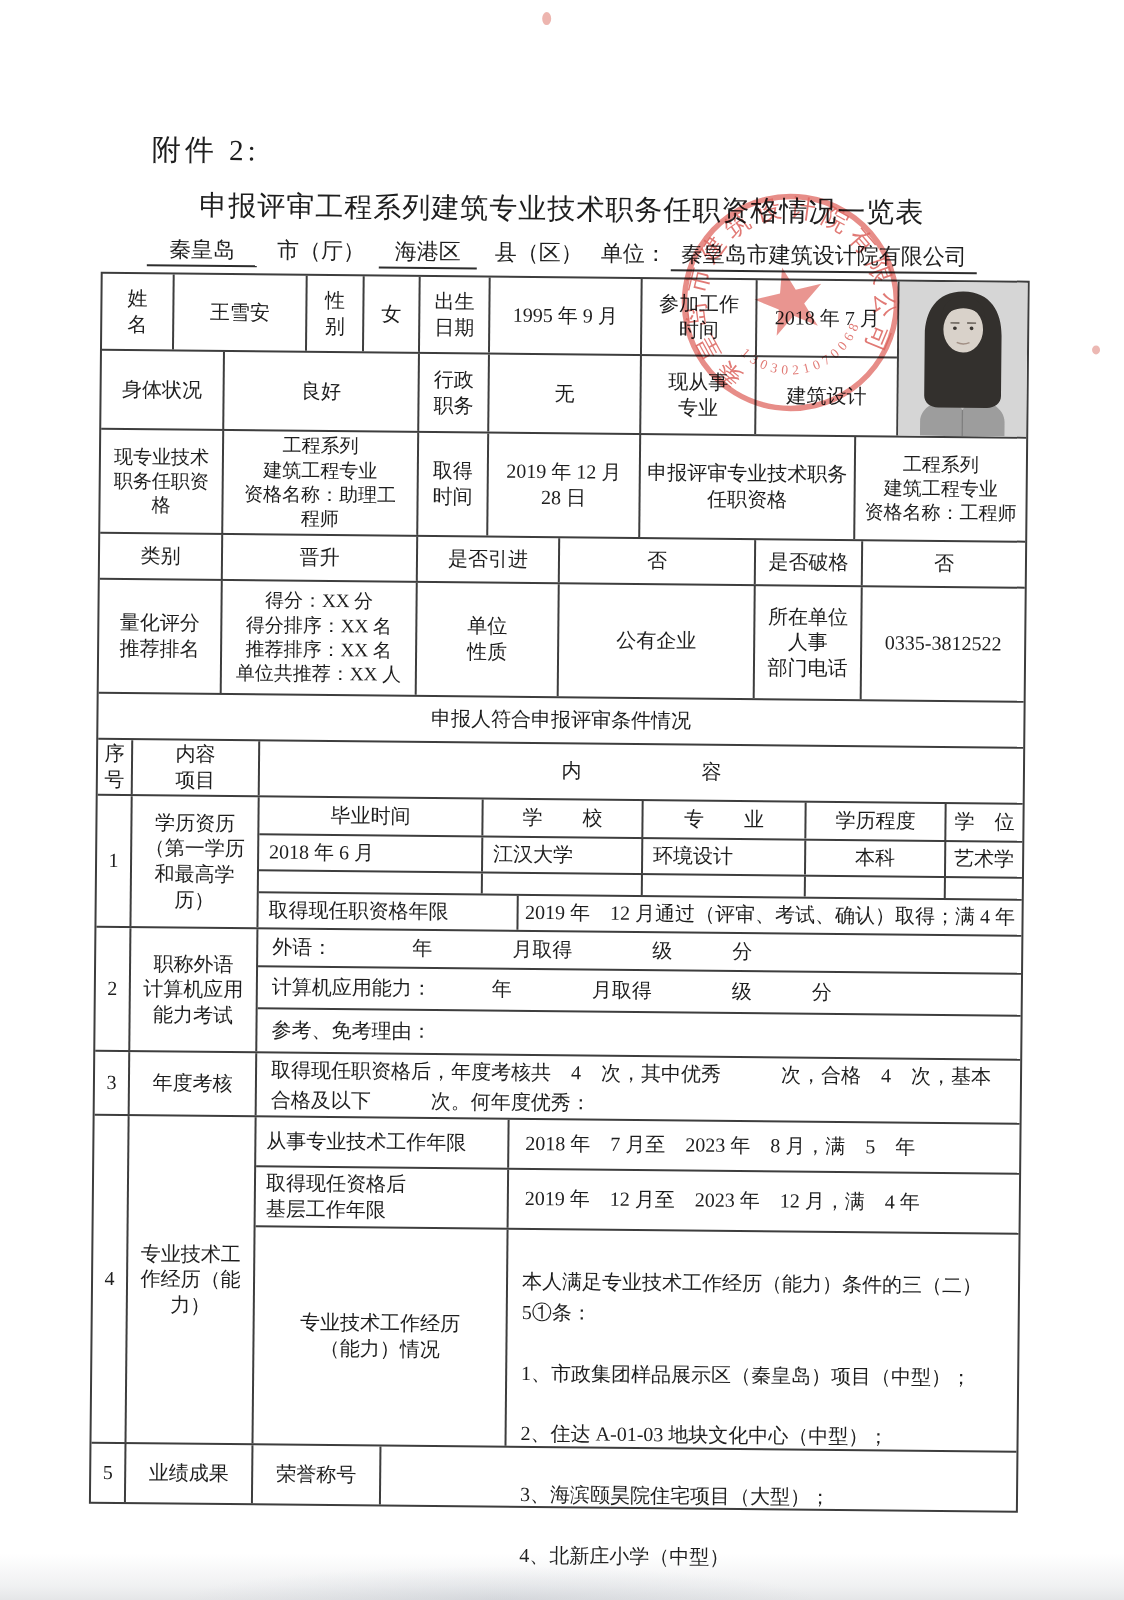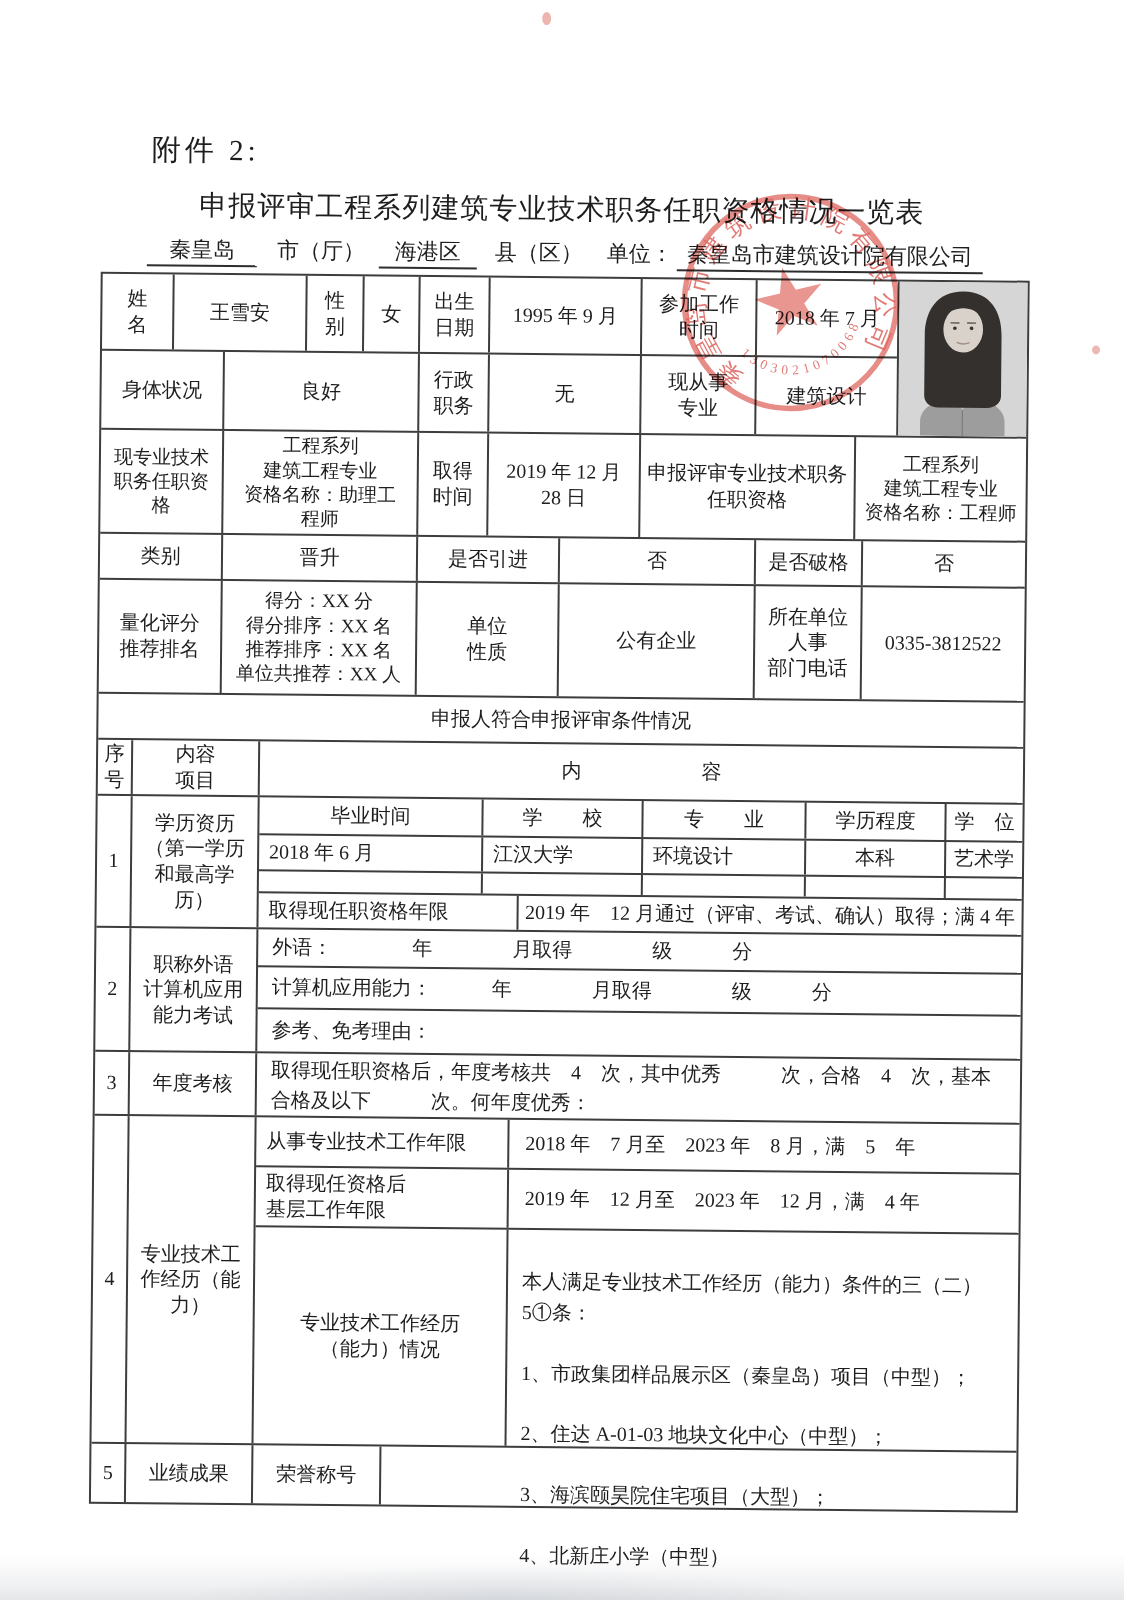--- a/index.html
+++ b/index.html
@@ -6,21 +6,21 @@
   html,body{margin:0;padding:0;}
   body{width:1124px;height:1600px;background:#f2f2f2;font-family:"Liberation Serif", serif;color:var(--ink);}
   .sheet{position:relative;width:1124px;height:1600px;background:#ffffff;overflow:hidden;}
   .scan{position:absolute;inset:0;transform:rotate(0.55deg);transform-origin:120px 140px;}
 
   .attach{position:absolute;left:152px;top:130px;font-size:29px;letter-spacing:4px;}
   .title{position:absolute;left:100px;top:186px;width:925px;text-align:center;font-size:28px;letter-spacing:1px;}
   .region{position:absolute;left:148px;top:234px;font-size:22px;white-space:nowrap;}
   .region span{display:inline-block;}
   .u{border-bottom:2px solid #2d2d2d;}
-  .gap1{margin:0 14px 0 20px;} .gap2{margin:0 8px 0 18px;} .gap3{margin:0 4px 0 16px;}
+  .gap1{margin:0 14px 0 20px;} .gap2{margin:0 2px 0 18px;} .gap3{margin:0 4px 0 16px;}
 
   .tbl{position:absolute;left:102px;top:272px;width:925px;border:2.5px solid var(--bd);box-sizing:content-box;font-size:20px;}
   .trow{display:flex;border-bottom:2px solid var(--bd);box-sizing:border-box;}
   .trow:last-child{border-bottom:none;}
   .subcol{flex:1;display:flex;flex-direction:column;min-width:0;}
   .subrow{display:flex;box-sizing:border-box;}
   .cell{border-right:2px solid var(--bd);box-sizing:border-box;display:flex;align-items:center;justify-content:center;
         text-align:center;white-space:pre-line;line-height:1.28;padding:2px 4px;min-width:0;}
   .cell:last-child{border-right:none;}
   .al{justify-content:flex-start;text-align:left;padding-left:10px;}

